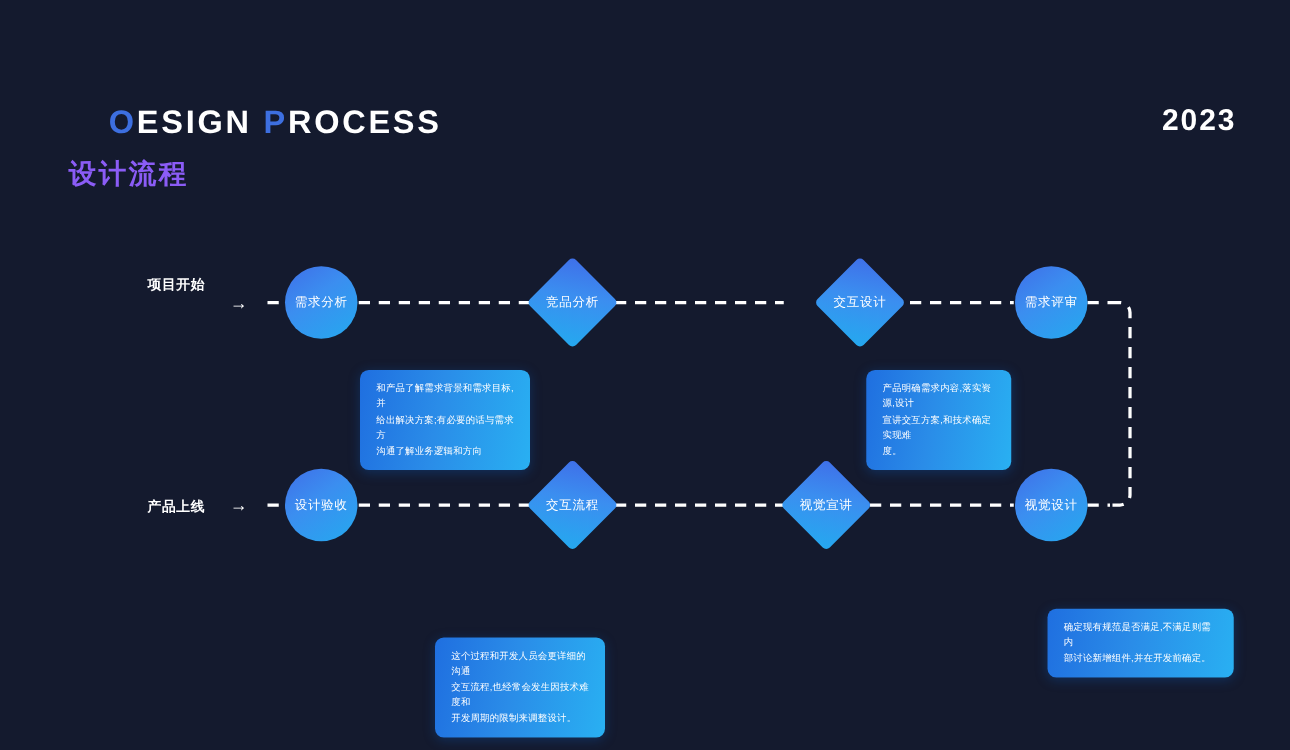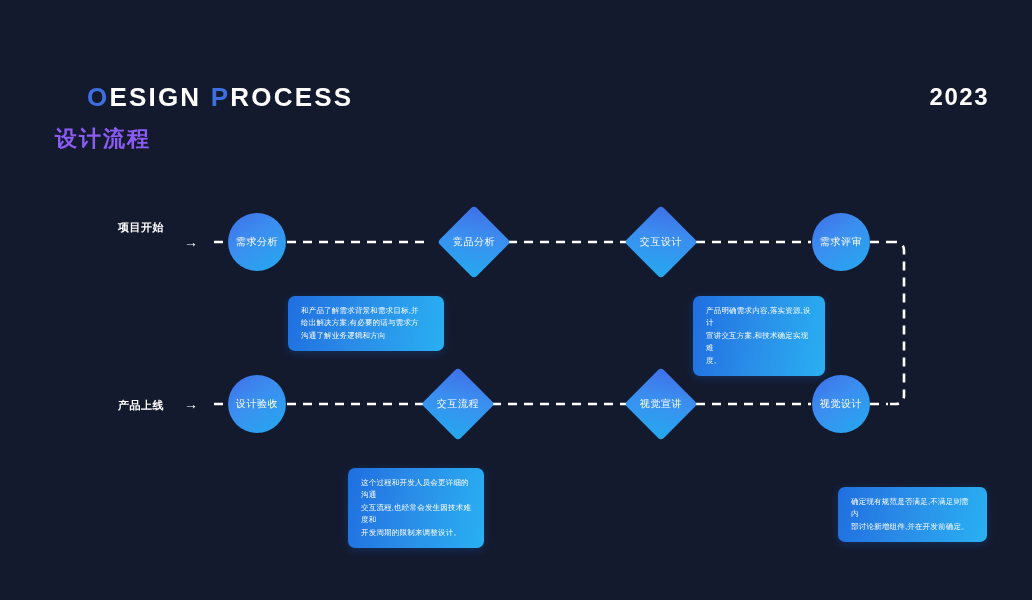--- a/index.html
+++ b/index.html
@@ -105,26 +105,26 @@
   <div class="row-arrow" style="left:184px; top:235px;">→</div>
 
   <div class="row-label" style="left:118px; top:398px;">产品上线</div>
   <div class="row-arrow" style="left:184px; top:397px;">→</div>
 
   <div class="node" style="left:228px; top:213px;">
     <div class="circle"></div>
     <span class="node-label" style="position:absolute;">需求分析</span>
   </div>
 
-  <div class="node diamond-wrap" style="left:438px; top:206px;">
+  <div class="node diamond-wrap" style="left:422px; top:206px;">
     <div class="diamond"></div>
     <span class="node-label" style="position:absolute;">竞品分析</span>
   </div>
 
-  <div class="node diamond-wrap" style="left:625px; top:206px;">
+  <div class="node diamond-wrap" style="left:652px; top:206px;">
     <div class="diamond"></div>
     <span class="node-label" style="position:absolute;">交互设计</span>
   </div>
 
   <div class="node" style="left:812px; top:213px;">
     <div class="circle"></div>
     <span class="node-label" style="position:absolute;">需求评审</span>
   </div>
 
   <div class="node" style="left:228px; top:375px;">
@@ -140,33 +140,33 @@
   <div class="node diamond-wrap" style="left:625px; top:368px;">
     <div class="diamond"></div>
     <span class="node-label" style="position:absolute;">视觉宣讲</span>
   </div>
 
   <div class="node" style="left:812px; top:375px;">
     <div class="circle"></div>
     <span class="node-label" style="position:absolute;">视觉设计</span>
   </div>
 
-  <div class="callout" style="left:288px; top:296px; width:156px;">
+  <div class="callout" style="left:288px; top:296px; width:136px;">
     <p>和产品了解需求背景和需求目标,并</p>
     <p>给出解决方案;有必要的话与需求方</p>
     <p>沟通了解业务逻辑和方向</p>
   </div>
 
-  <div class="callout" style="left:693px; top:296px; width:132px;">
+  <div class="callout" style="left:693px; top:296px; width:116px;">
     <p>产品明确需求内容,落实资源,设计</p>
     <p>宣讲交互方案,和技术确定实现难</p>
     <p>度。</p>
   </div>
 
-  <div class="callout" style="left:348px; top:468px; width:136px;">
+  <div class="callout" style="left:348px; top:510px; width:136px;">
     <p>这个过程和开发人员会更详细的沟通</p>
     <p>交互流程,也经常会发生因技术难度和</p>
     <p>开发周期的限制来调整设计。</p>
   </div>
 
   <div class="callout" style="left:838px; top:487px; width:149px;">
     <p>确定现有规范是否满足,不满足则需内</p>
     <p>部讨论新增组件,并在开发前确定。</p>
   </div>
 

